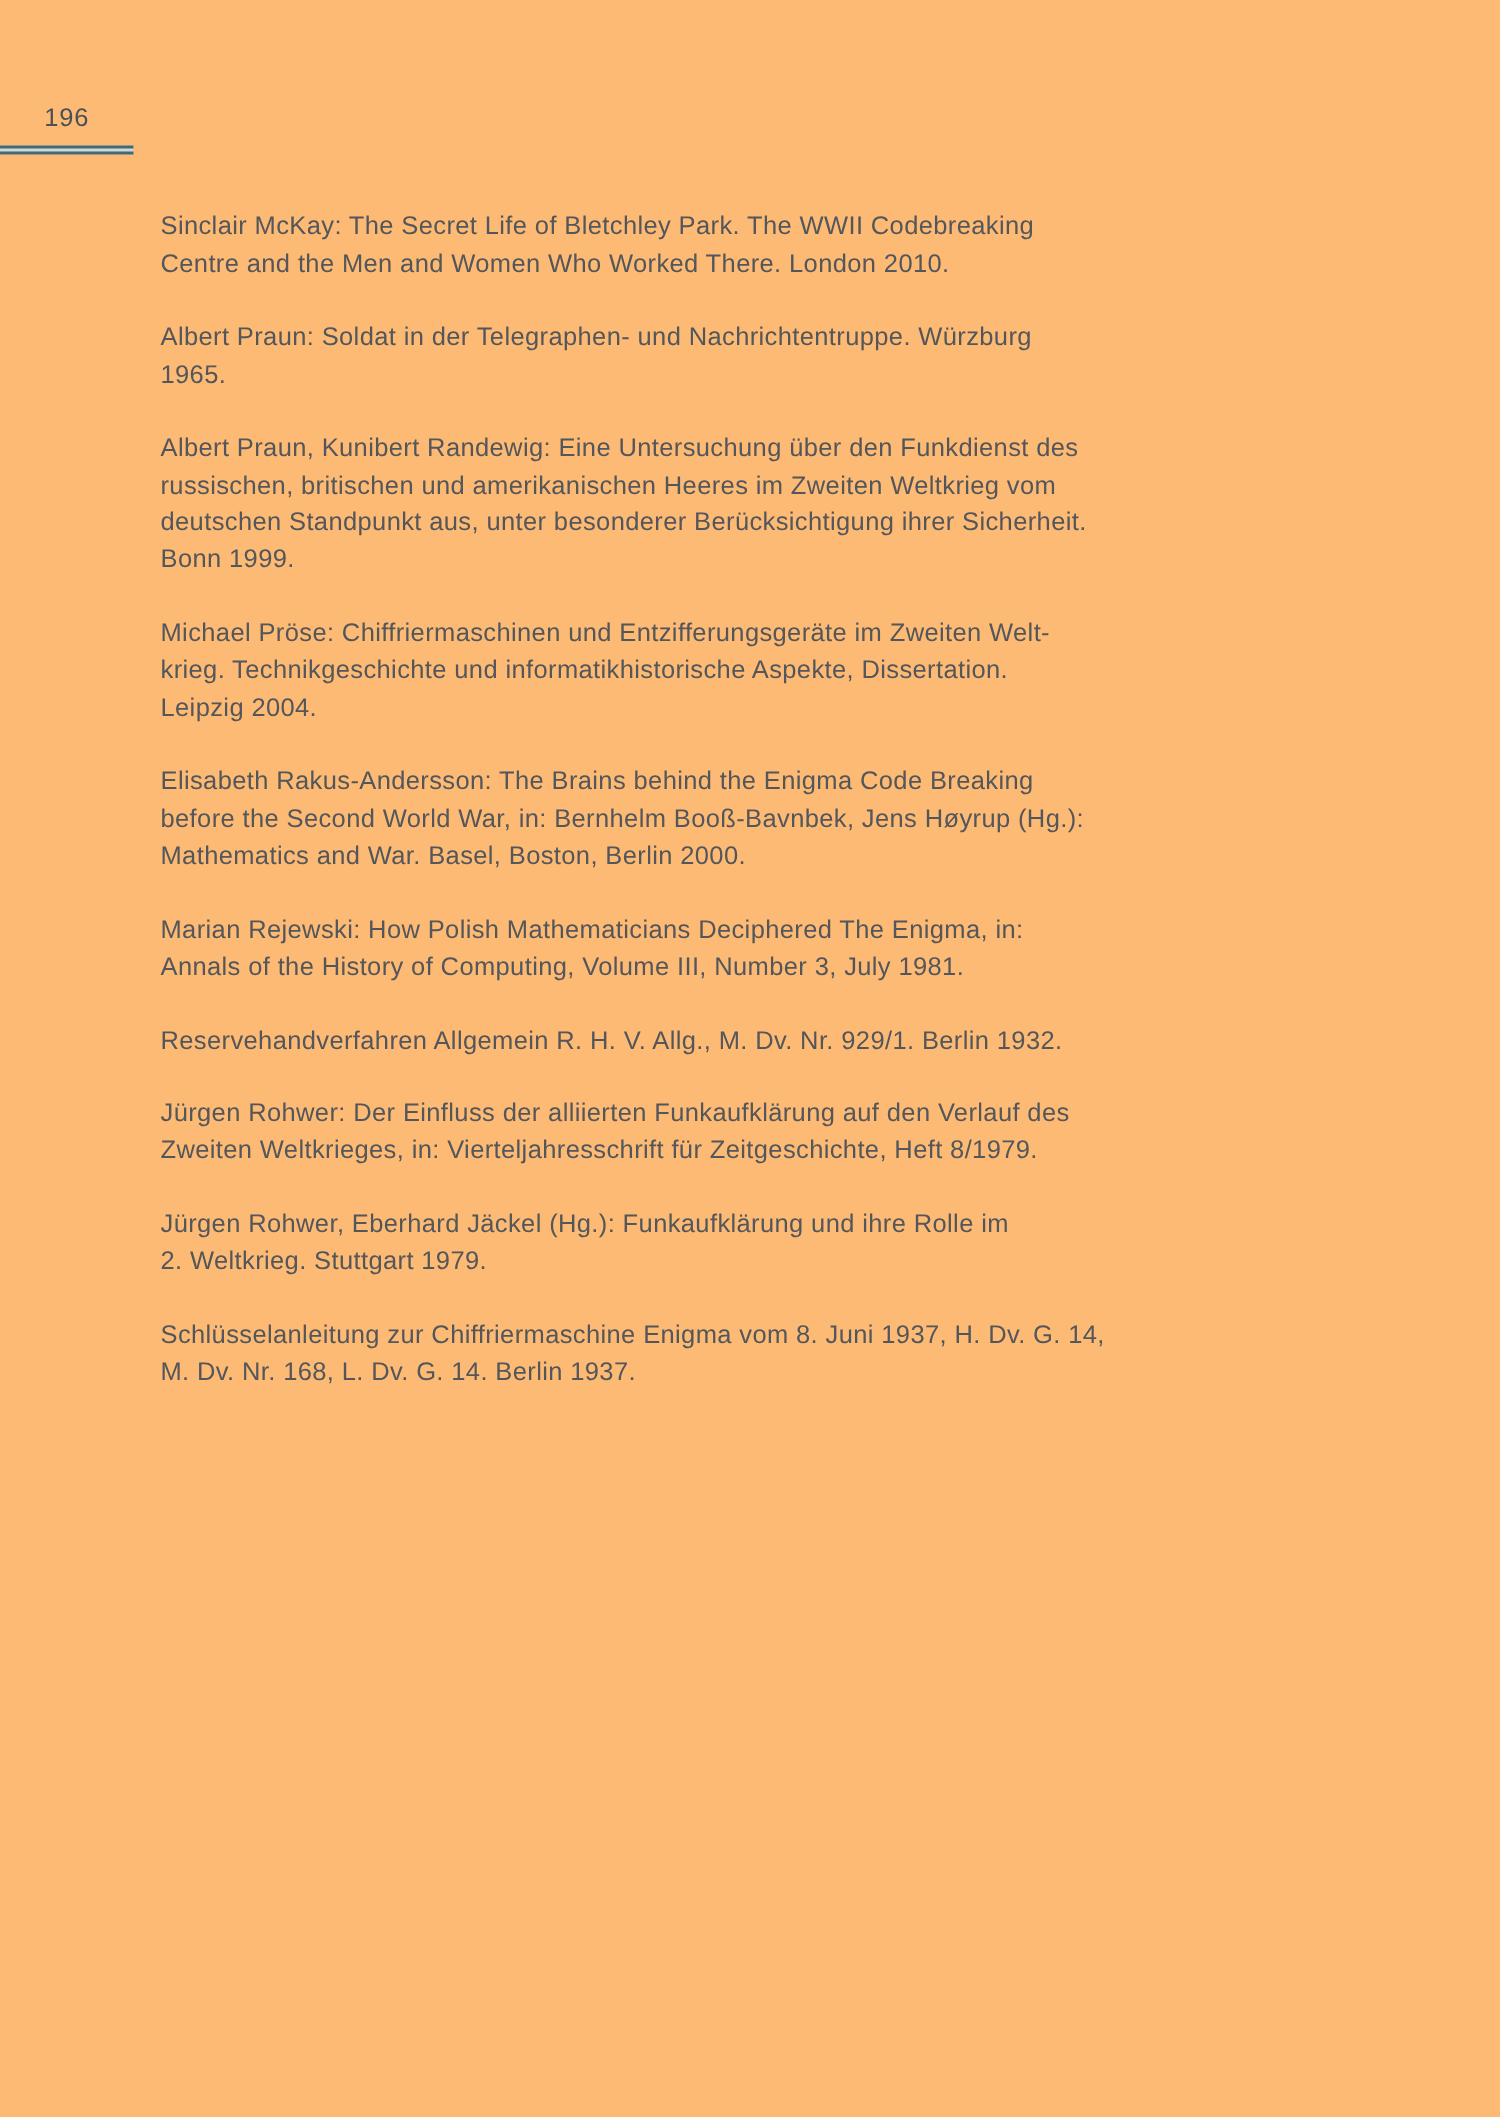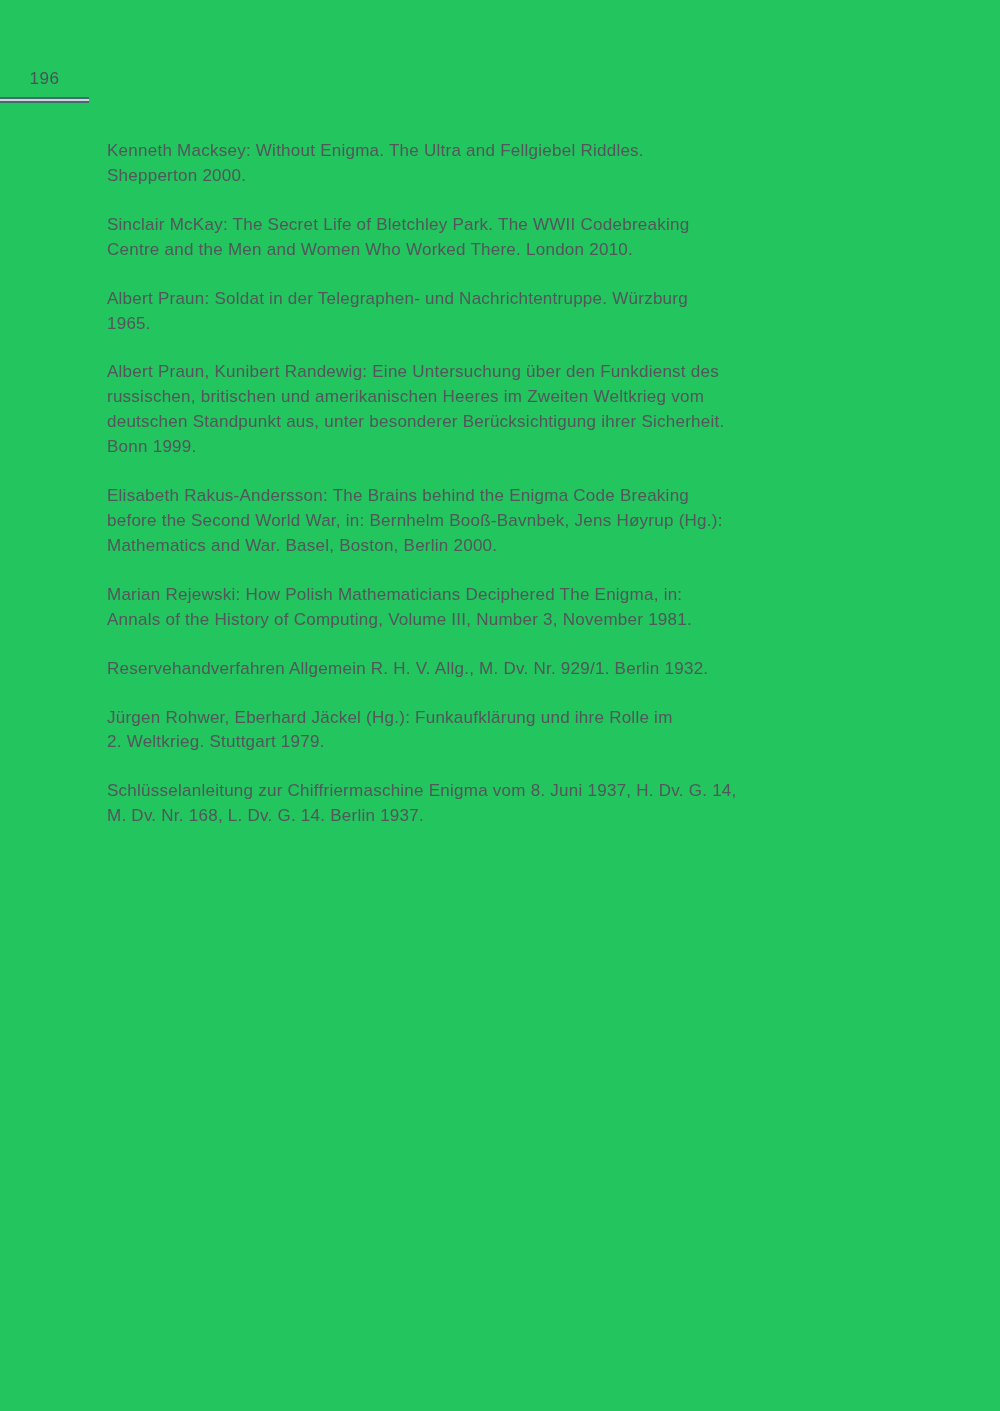--- a/index.html
+++ b/index.html
@@ -4,21 +4,21 @@
 <style>
   html, body {
     margin: 0;
     padding: 0;
     background: #ffffff;
   }
   .page {
     position: relative;
     width: 1000px;
     height: 1411px;
-    background: #22c55e;
+    background: #fdba74;
     overflow: hidden;
     font-family: "Liberation Sans", "DejaVu Sans", sans-serif;
   }
   .page-number {
     position: absolute;
     top: 69px;
     left: 0;
     width: 89px;
     text-align: center;
     font-size: 17px;
@@ -53,34 +53,37 @@
     margin: 0 0 24px 0;
   }
 </style>
 </head>
 <body>
 
 <div class="page">
   <div class="page-number">196</div>
   <div class="header-rule"></div>
   <div class="bibliography">
-      <p class="entry">Kenneth Macksey: Without Enigma. The Ultra and Fellgiebel Riddles.
-Shepperton 2000.</p>
       <p class="entry">Sinclair McKay: The Secret Life of Bletchley Park. The WWII Codebreaking
 Centre and the Men and Women Who Worked There. London 2010.</p>
       <p class="entry">Albert Praun: Soldat in der Telegraphen- und Nachrichtentruppe. Würzburg
 1965.</p>
       <p class="entry">Albert Praun, Kunibert Randewig: Eine Untersuchung über den Funkdienst des
 russischen, britischen und amerikanischen Heeres im Zweiten Weltkrieg vom
 deutschen Standpunkt aus, unter besonderer Berücksichtigung ihrer Sicherheit.
 Bonn 1999.</p>
+      <p class="entry">Michael Pröse: Chiffriermaschinen und Entzifferungsgeräte im Zweiten Welt-
+krieg. Technikgeschichte und informatikhistorische Aspekte, Dissertation.
+Leipzig 2004.</p>
       <p class="entry">Elisabeth Rakus-Andersson: The Brains behind the Enigma Code Breaking
 before the Second World War, in: Bernhelm Booß-Bavnbek, Jens Høyrup (Hg.):
 Mathematics and War. Basel, Boston, Berlin 2000.</p>
       <p class="entry">Marian Rejewski: How Polish Mathematicians Deciphered The Enigma, in:
-Annals of the History of Computing, Volume III, Number 3, November 1981.</p>
+Annals of the History of Computing, Volume III, Number 3, July 1981.</p>
       <p class="entry">Reservehandverfahren Allgemein R. H. V. Allg., M. Dv. Nr. 929/1. Berlin 1932.</p>
+      <p class="entry">Jürgen Rohwer: Der Einfluss der alliierten Funkaufklärung auf den Verlauf des
+Zweiten Weltkrieges, in: Vierteljahresschrift für Zeitgeschichte, Heft 8/1979.</p>
       <p class="entry">Jürgen Rohwer, Eberhard Jäckel (Hg.): Funkaufklärung und ihre Rolle im
 2. Weltkrieg. Stuttgart 1979.</p>
       <p class="entry">Schlüsselanleitung zur Chiffriermaschine Enigma vom 8. Juni 1937, H. Dv. G. 14,
 M. Dv. Nr. 168, L. Dv. G. 14. Berlin 1937.</p>
     </div>
 </div>
 
 </body></html>

